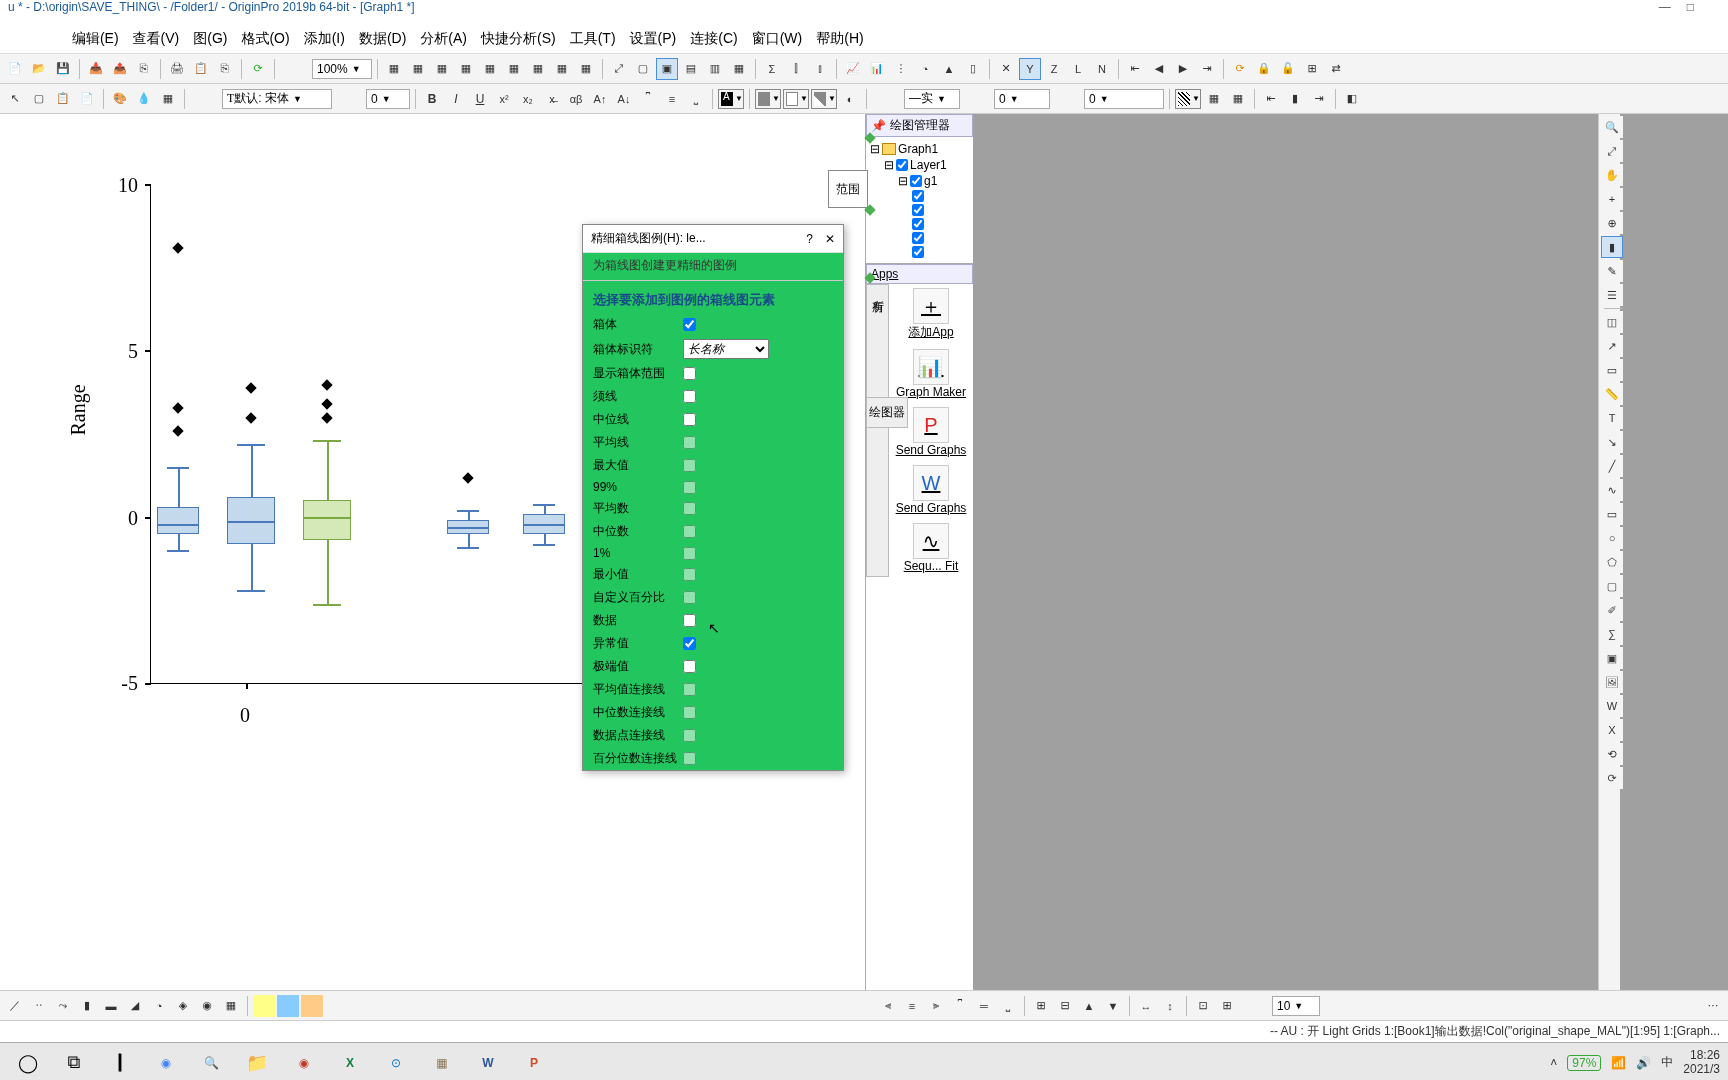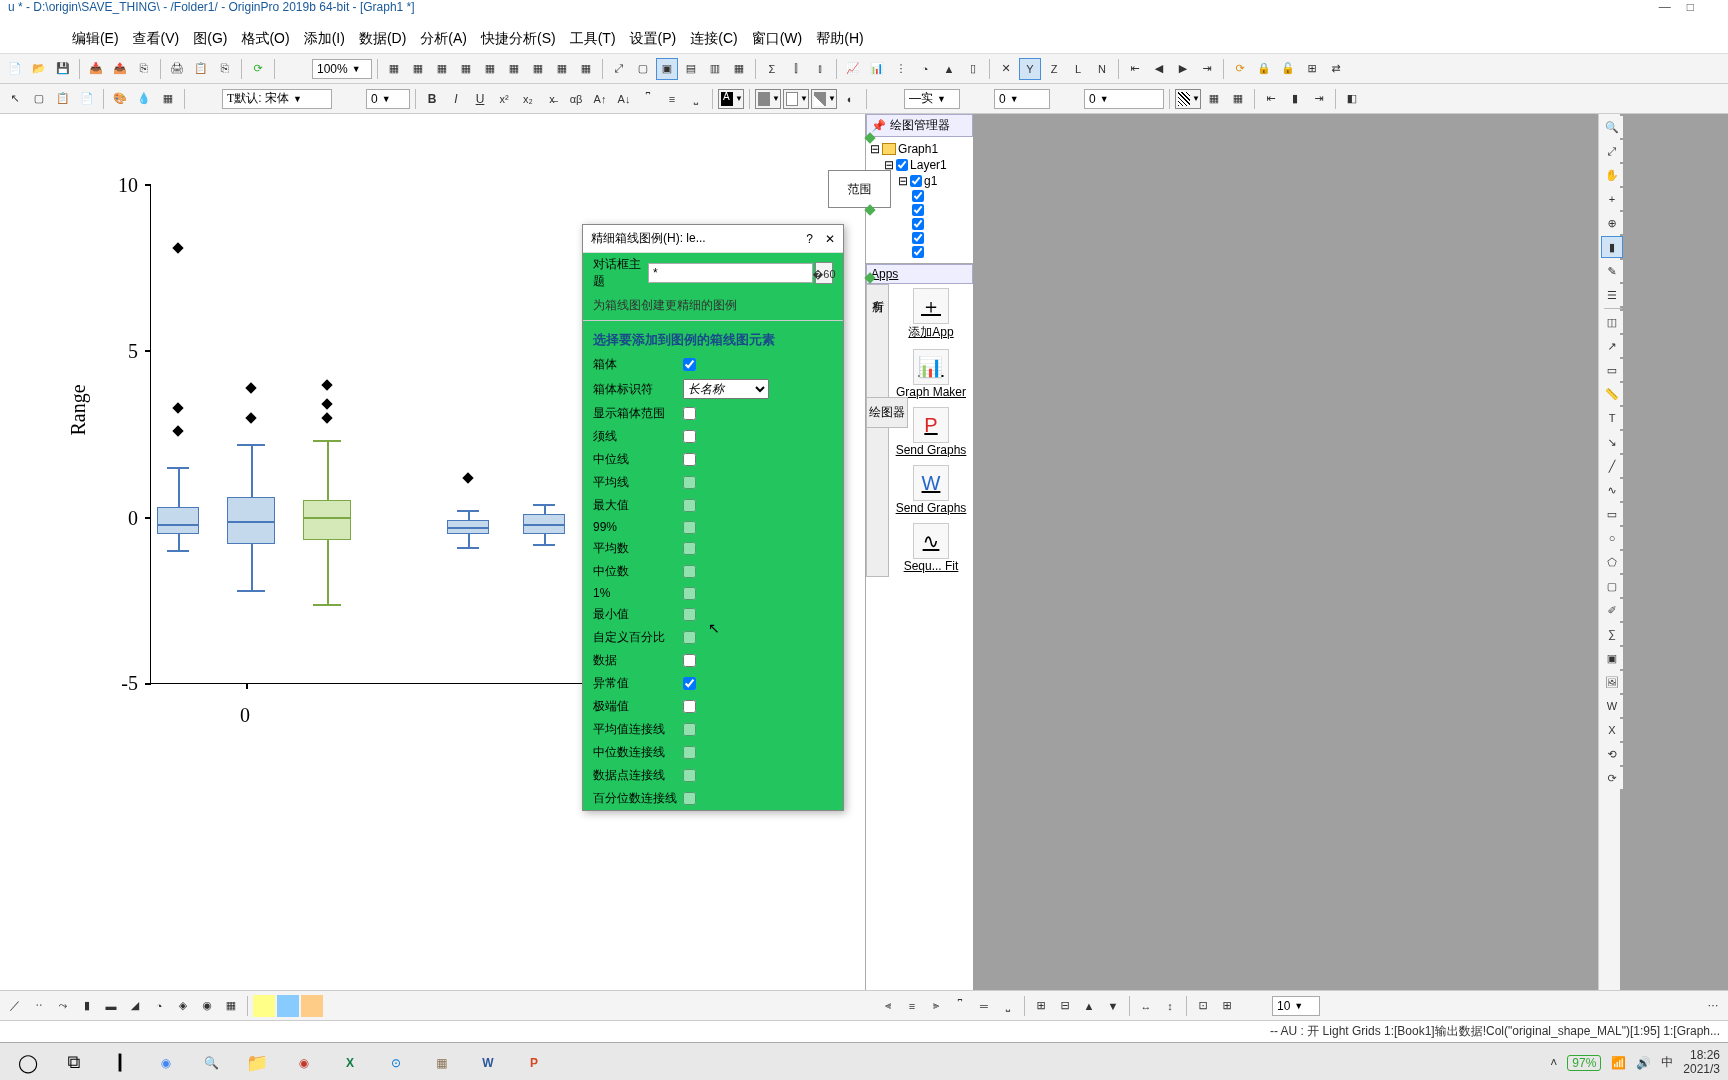--- a/index.html
+++ b/index.html
@@ -340,21 +340,21 @@
           <div class="box blue" style="left:372px; width:42px; top:330px; height:20px"></div>
           <div class="median" style="left:372px; width:42px; top:340px"></div>
           <div class="whisker" style="left:393px; top:320px; height:10px"></div>
           <div class="whisker-cap" style="left:382px; width:22px; top:320px"></div>
           <div class="whisker" style="left:393px; top:350px; height:10px"></div>
           <div class="whisker-cap" style="left:382px; width:22px; top:360px"></div>
         </div>
       </div>
     </div>
 
-    <div style="position:absolute; left:828px; top:56px; width:63px; height:38px; border:1px solid #888; background:#fff; font-size:22px; font-family:serif; display:flex; align-items:center; justify-content:center">
+    <div style="position:absolute; left:828px; top:56px; width:40px; height:38px; border:1px solid #888; background:#fff; font-size:22px; font-family:serif; display:flex; align-items:center; justify-content:center">
         <span>范围</span>
       </div>
     <div class="sel-handle" style="left:866px; top:20px"></div>
     <div class="sel-handle" style="left:866px; top:92px"></div>
     <div class="sel-handle" style="left:866px; top:160px"></div>
 
     <div class="side-toolbar" style="top:0; height:100%; right:108px">
       <div class="tbtn">🔍</div>
       <div class="tbtn">⤢</div>
       <div class="tbtn">✋</div>
@@ -456,25 +456,20 @@
     </div>
 
     <div class="dialog">
       <div class="dlg-title">
         <span>精细箱线图例(H): le...</span>
         <div class="dlg-btns">
           <span>?</span>
           <span>✕</span>
         </div>
       </div>
-      <div class="dlg-row">
-        <span class="lbl">对话框主题</span>
-        <input type="text" value="*" style="">
-        <div class="tbtn" style="width:18px;border:1px solid #888;margin-left:2px">�60</div>
-      </div>
       <div class="dlg-note">为箱线图创建更精细的图例</div>
       <div style="height:1px;background:#ccc;margin:2px 0"></div>
       <div class="dlg-section">选择要添加到图例的箱线图元素</div>
       <div id="dlg-rows">
           <div class="dlg-row">
             <span class="lbl">箱体</span>
             <input type="checkbox" checked="" style="">
           </div>
           <div class="dlg-row">
             <span class="lbl">箱体标识符</span>

